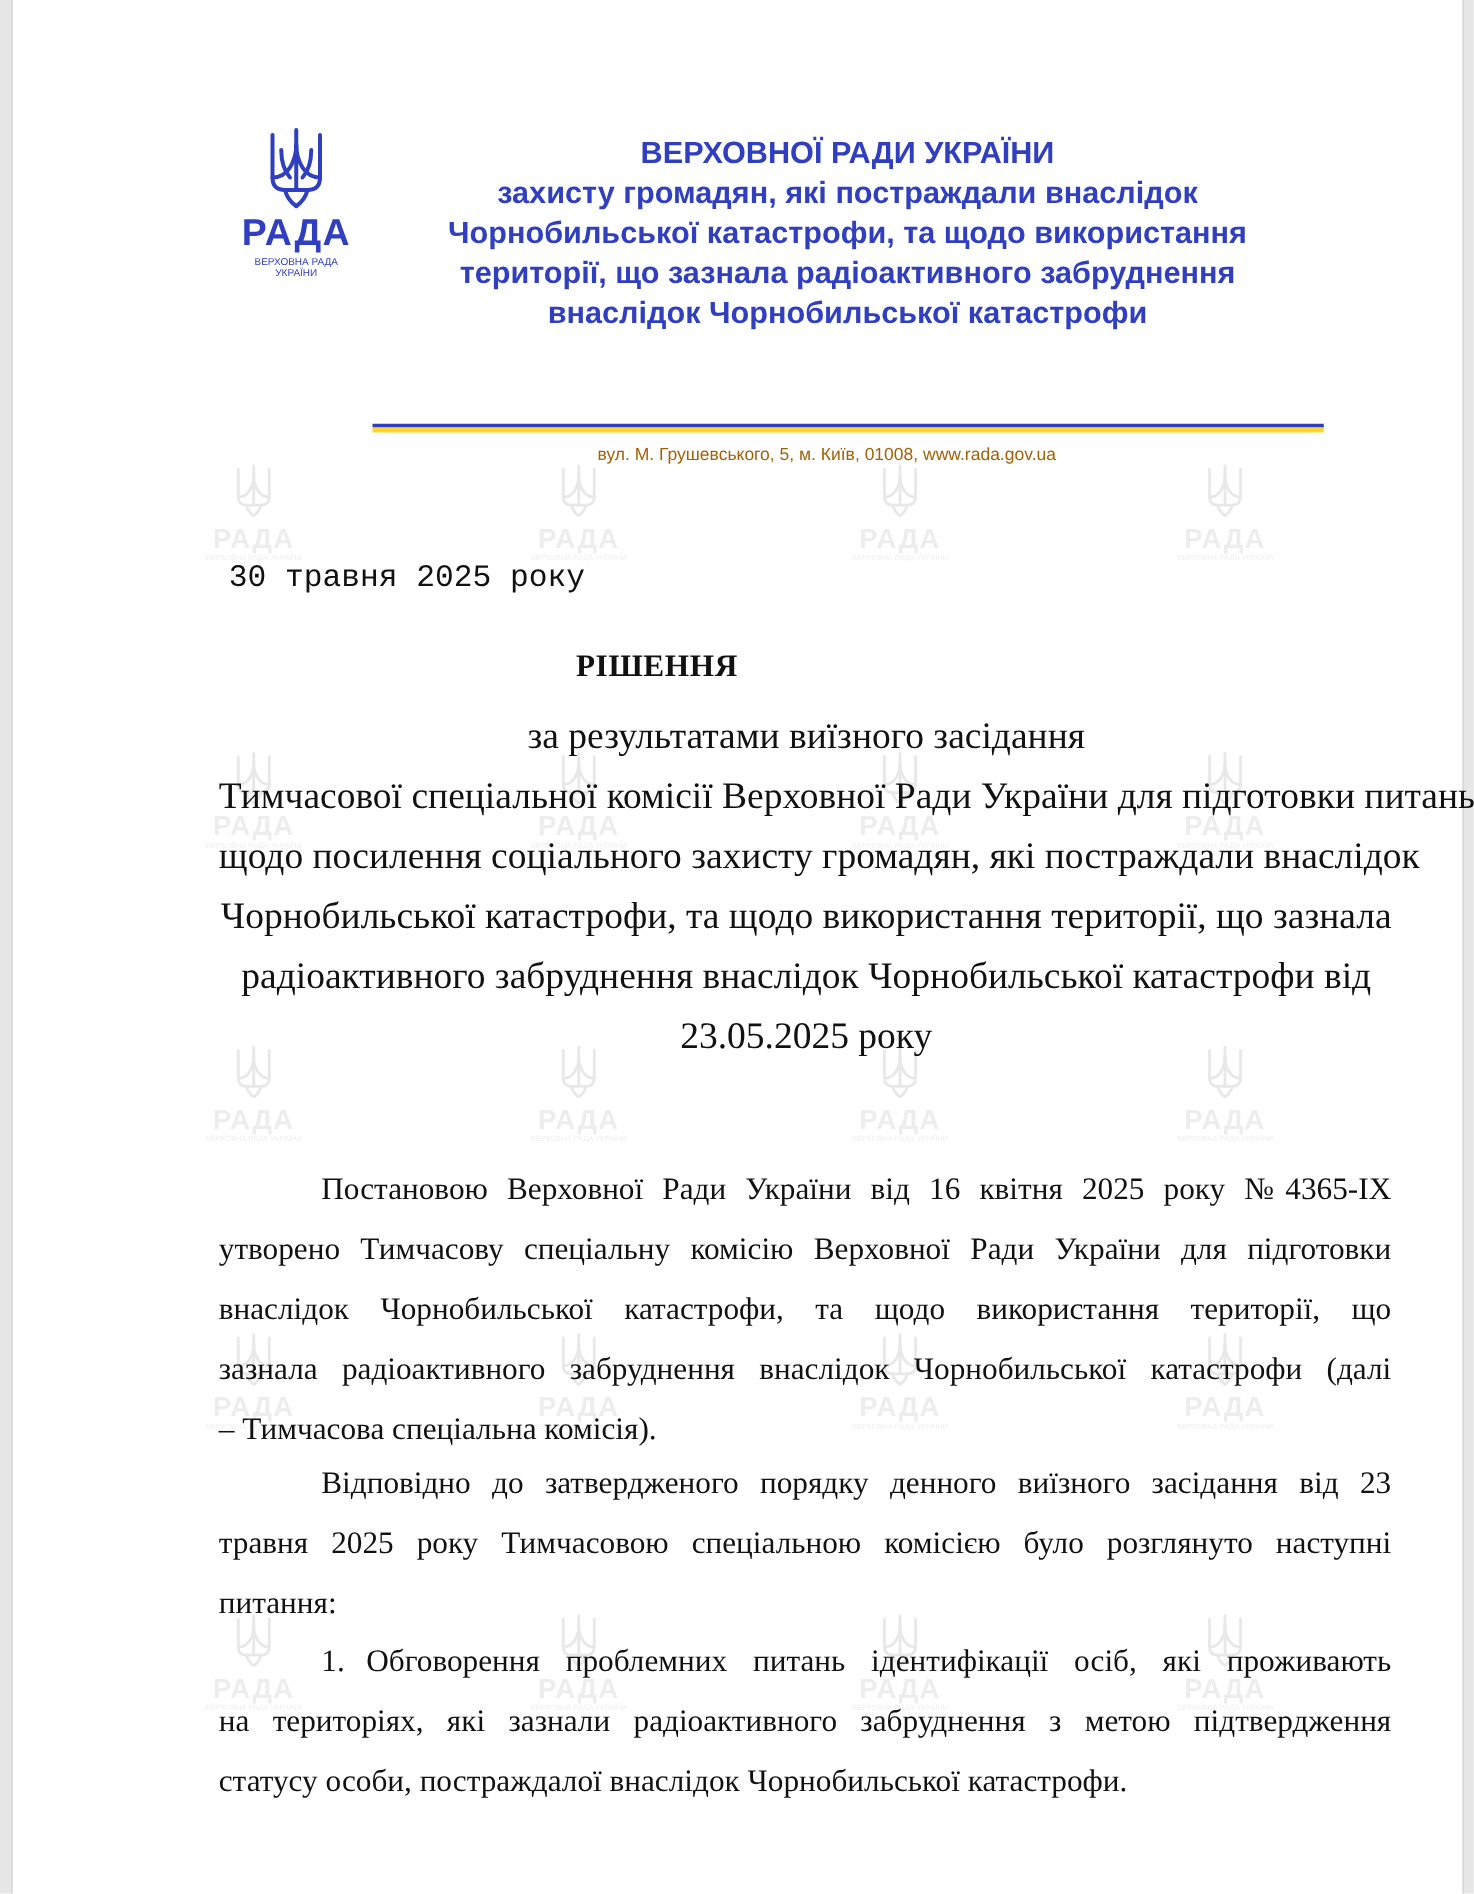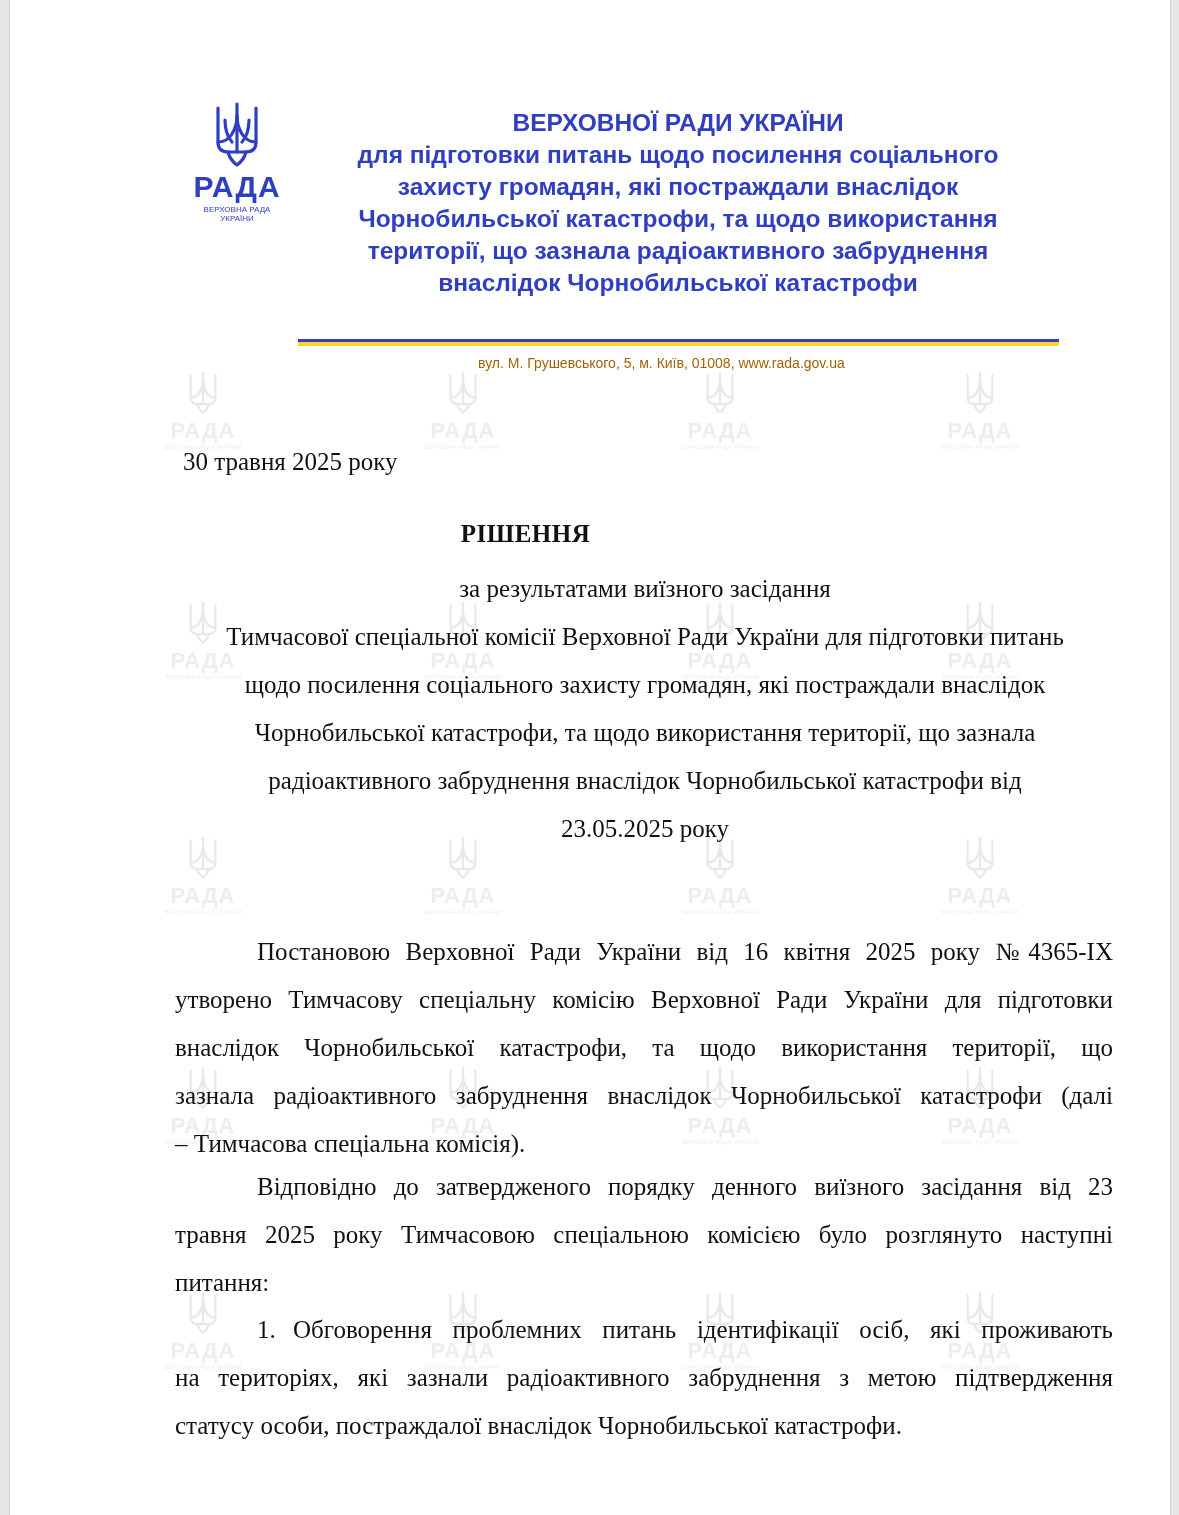--- a/index.html
+++ b/index.html
@@ -23,24 +23,24 @@
   .logo-sub { font-family:"Liberation Sans", sans-serif; color:#2f3fbf; font-size:8px; line-height:9px; margin-top:3px; text-transform:uppercase; }
 
   .header-title { position:absolute; left:298px; top:107px; width:760px; text-align:center;
     font-family:"Liberation Sans", sans-serif; font-weight:bold; color:#2f3fbf; font-size:24.5px; line-height:32px; }
   .header-title .ln { display:block; white-space:nowrap; }
   .rule-blue { position:absolute; left:298px; top:339px; width:761px; height:3px; background:#2f3fbf; }
   .rule-yellow { position:absolute; left:298px; top:342px; width:761px; height:4px; background:#ffd42a; }
   .address { position:absolute; left:298px; top:355px; width:761px; padding-left:180px; box-sizing:border-box;
     font-family:Liberation Sans, sans-serif; font-size:14px; color:#a16207; white-space:nowrap; }
 
-  .date { position:absolute; left:183px; top:448px; font-size:25px; }
+  .date { position:absolute; left:183px; top:448px; font-size:25px;font-family:Liberation Mono, monospace; }
 
   .doc-title { position:absolute; left:0; width:941px; top:520px; text-align:center; font-weight:bold; font-size:25px; letter-spacing:0.5px; padding-left:110px; box-sizing:border-box; }
-  .subtitle { position:absolute; left:175px; width:940px; top:565px; text-align:center; font-size:25px; line-height:48px; }
+  .subtitle { position:absolute; left:175px; width:940px; top:565px; text-align:center; font-size:30px; line-height:48px; }
   .subtitle .ln { display:block; white-space:nowrap; }
 
   .body { position:absolute; left:175px; width:938px; font-size:25px; line-height:48px; text-align:justify; }
   .body .ln { display:block; text-align:justify; text-align-last:justify; white-space:nowrap; }
   .body .ln.last { text-align-last:left; }
   .body .ln.indent { padding-left:82px; }
   .p1 { top:928px; }
   .p2 { top:1163px; }
   .list { position:absolute; left:175px; width:938px; top:1306px; font-size:25px; line-height:48px; }
   .list .ln { display:block; white-space:nowrap; text-align:justify; text-align-last:justify; }
@@ -331,21 +331,20 @@
   </svg>
   <div class="logo-title">РАДА</div>
   <div class="logo-sub">
     <div>ВЕРХОВНА РАДА</div>
     <div>УКРАЇНИ</div>
   </div>
 </div>
 
 <div class="header-title">
   <span class="ln">ВЕРХОВНОЇ РАДИ УКРАЇНИ</span>
-  <span class="ln">для підготовки питань щодо посилення соціального</span>
   <span class="ln">захисту громадян, які постраждали внаслідок</span>
   <span class="ln">Чорнобильської катастрофи, та щодо використання</span>
   <span class="ln">території, що зазнала радіоактивного забруднення</span>
   <span class="ln">внаслідок Чорнобильської катастрофи</span>
 </div>
 <div class="rule-blue"></div>
 <div class="rule-yellow"></div>
 <div class="address">вул. М. Грушевського, 5, м. Київ, 01008,  www.rada.gov.ua</div>
 
 <div class="date">30 травня 2025 року</div>

